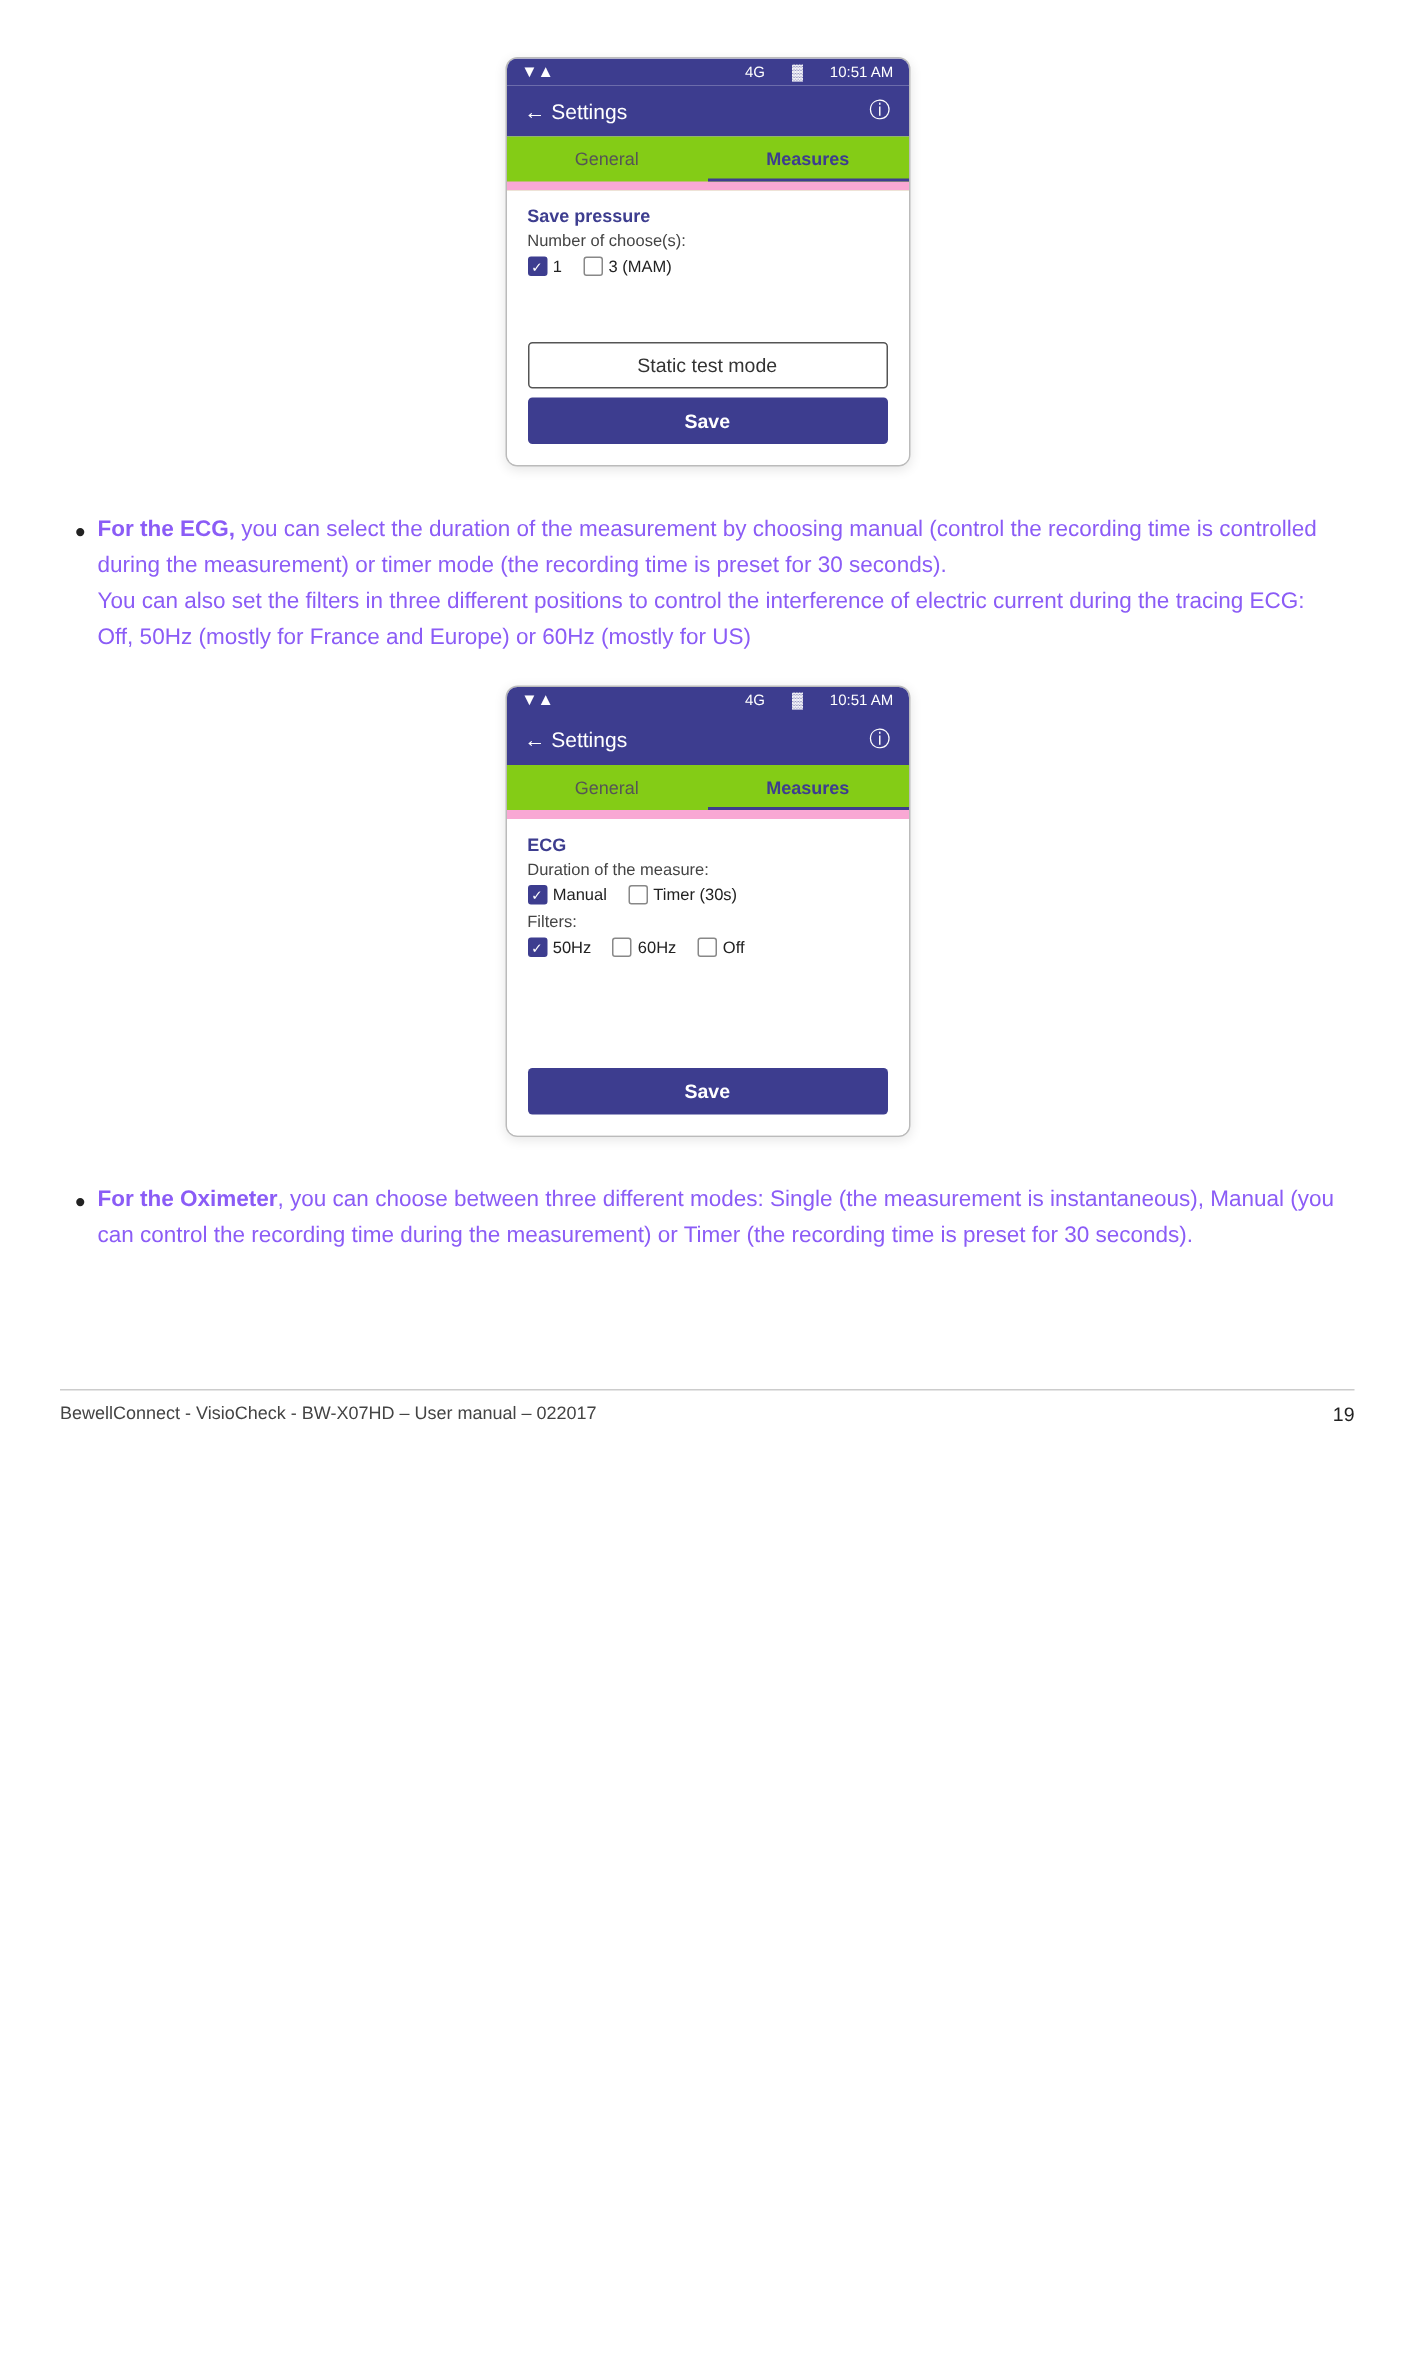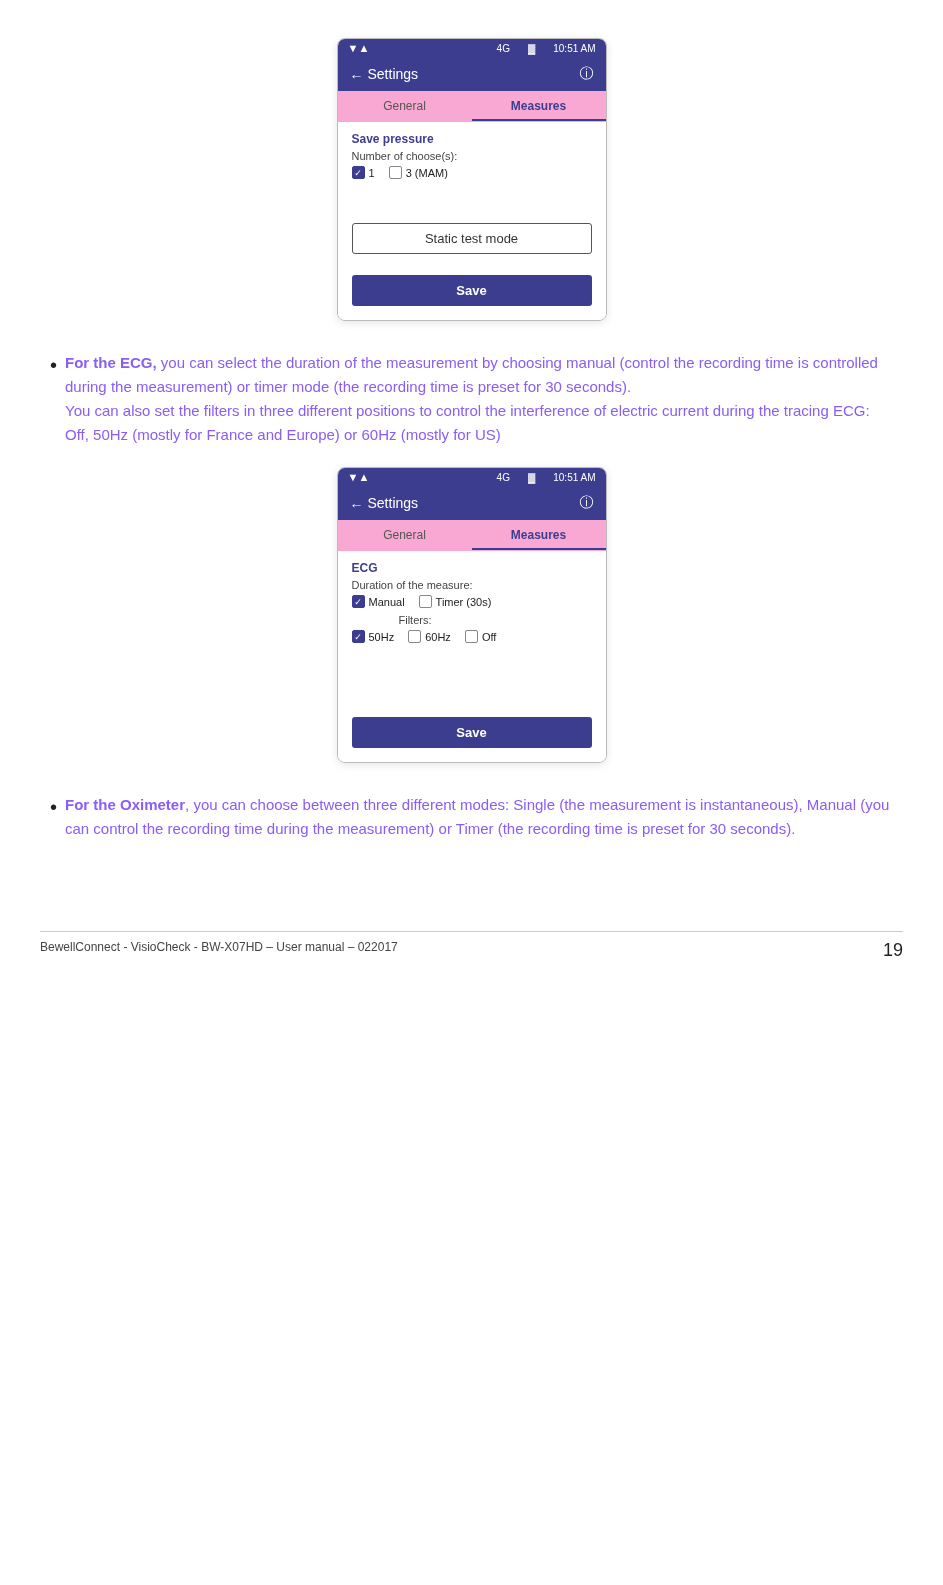--- a/index.html
+++ b/index.html
@@ -53,22 +53,22 @@
       font-size: 14px;
       display: flex;
       align-items: center;
       gap: 4px;
     }
     .phone-header-info {
       font-size: 14px;
     }
     .phone-tabs {
       display: flex;
-      border-bottom: 1px solid #f9a8d4;
-      background: #f9a8d4;
+      border-bottom: 6px solid #f9a8d4;
+      background: #84cc16;
     }
     .phone-tab {
       flex: 1;
       text-align: center;
       padding: 8px 4px 6px 4px;
       font-size: 12px;
       color: #555;
       border-bottom: 2px solid transparent;
     }
     .phone-tab.active {
@@ -129,21 +129,21 @@
     .phone-btn-outline {
       display: block;
       width: 100%;
       border: 1.5px solid #555;
       background: #fff;
       color: #333;
       text-align: center;
       padding: 7px 16px;
       font-size: 13px;
       border-radius: 3px;
-      margin-bottom: 21px;
+      margin-bottom: 6px;
       cursor: pointer;
     }
     .phone-btn-solid {
       display: block;
       width: 100%;
       border: none;
       background: #3d3d8f;
       color: #fff;
       text-align: center;
       padding: 8px 0;
@@ -185,21 +185,21 @@
       border-top: 1px solid #ccc;
       margin: 30px 40px 0 40px;
       padding: 8px 0 4px 0;
       display: flex;
       justify-content: space-between;
       align-items: flex-start;
       font-size: 12px;
       color: #444;
     }
     .page-number {
-      font-size: 18px;
+      font-size: 13px;
       color: #222;
     }
 
     .mockup-wrapper {
       display: flex;
       justify-content: center;
       margin: 18px 0 10px 0;
     }
 
     .top-section {
@@ -290,21 +290,21 @@
         <div class="phone-checkbox-row">
           <div class="phone-checkbox-item">
             <span class="cb-checked">✓</span>
             <span>Manual</span>
           </div>
           <div class="phone-checkbox-item">
             <span class="cb-unchecked"></span>
             <span>Timer (30s)</span>
           </div>
         </div>
-        <div class="phone-label" style="margin-top:6px;margin-left:47px;">Filters:</div>
+        <div class="phone-label" style="margin-top:6px;">Filters:</div>
         <div class="phone-checkbox-row">
           <div class="phone-checkbox-item">
             <span class="cb-checked">✓</span>
             <span>50Hz</span>
           </div>
           <div class="phone-checkbox-item">
             <span class="cb-unchecked"></span>
             <span>60Hz</span>
           </div>
           <div class="phone-checkbox-item">

